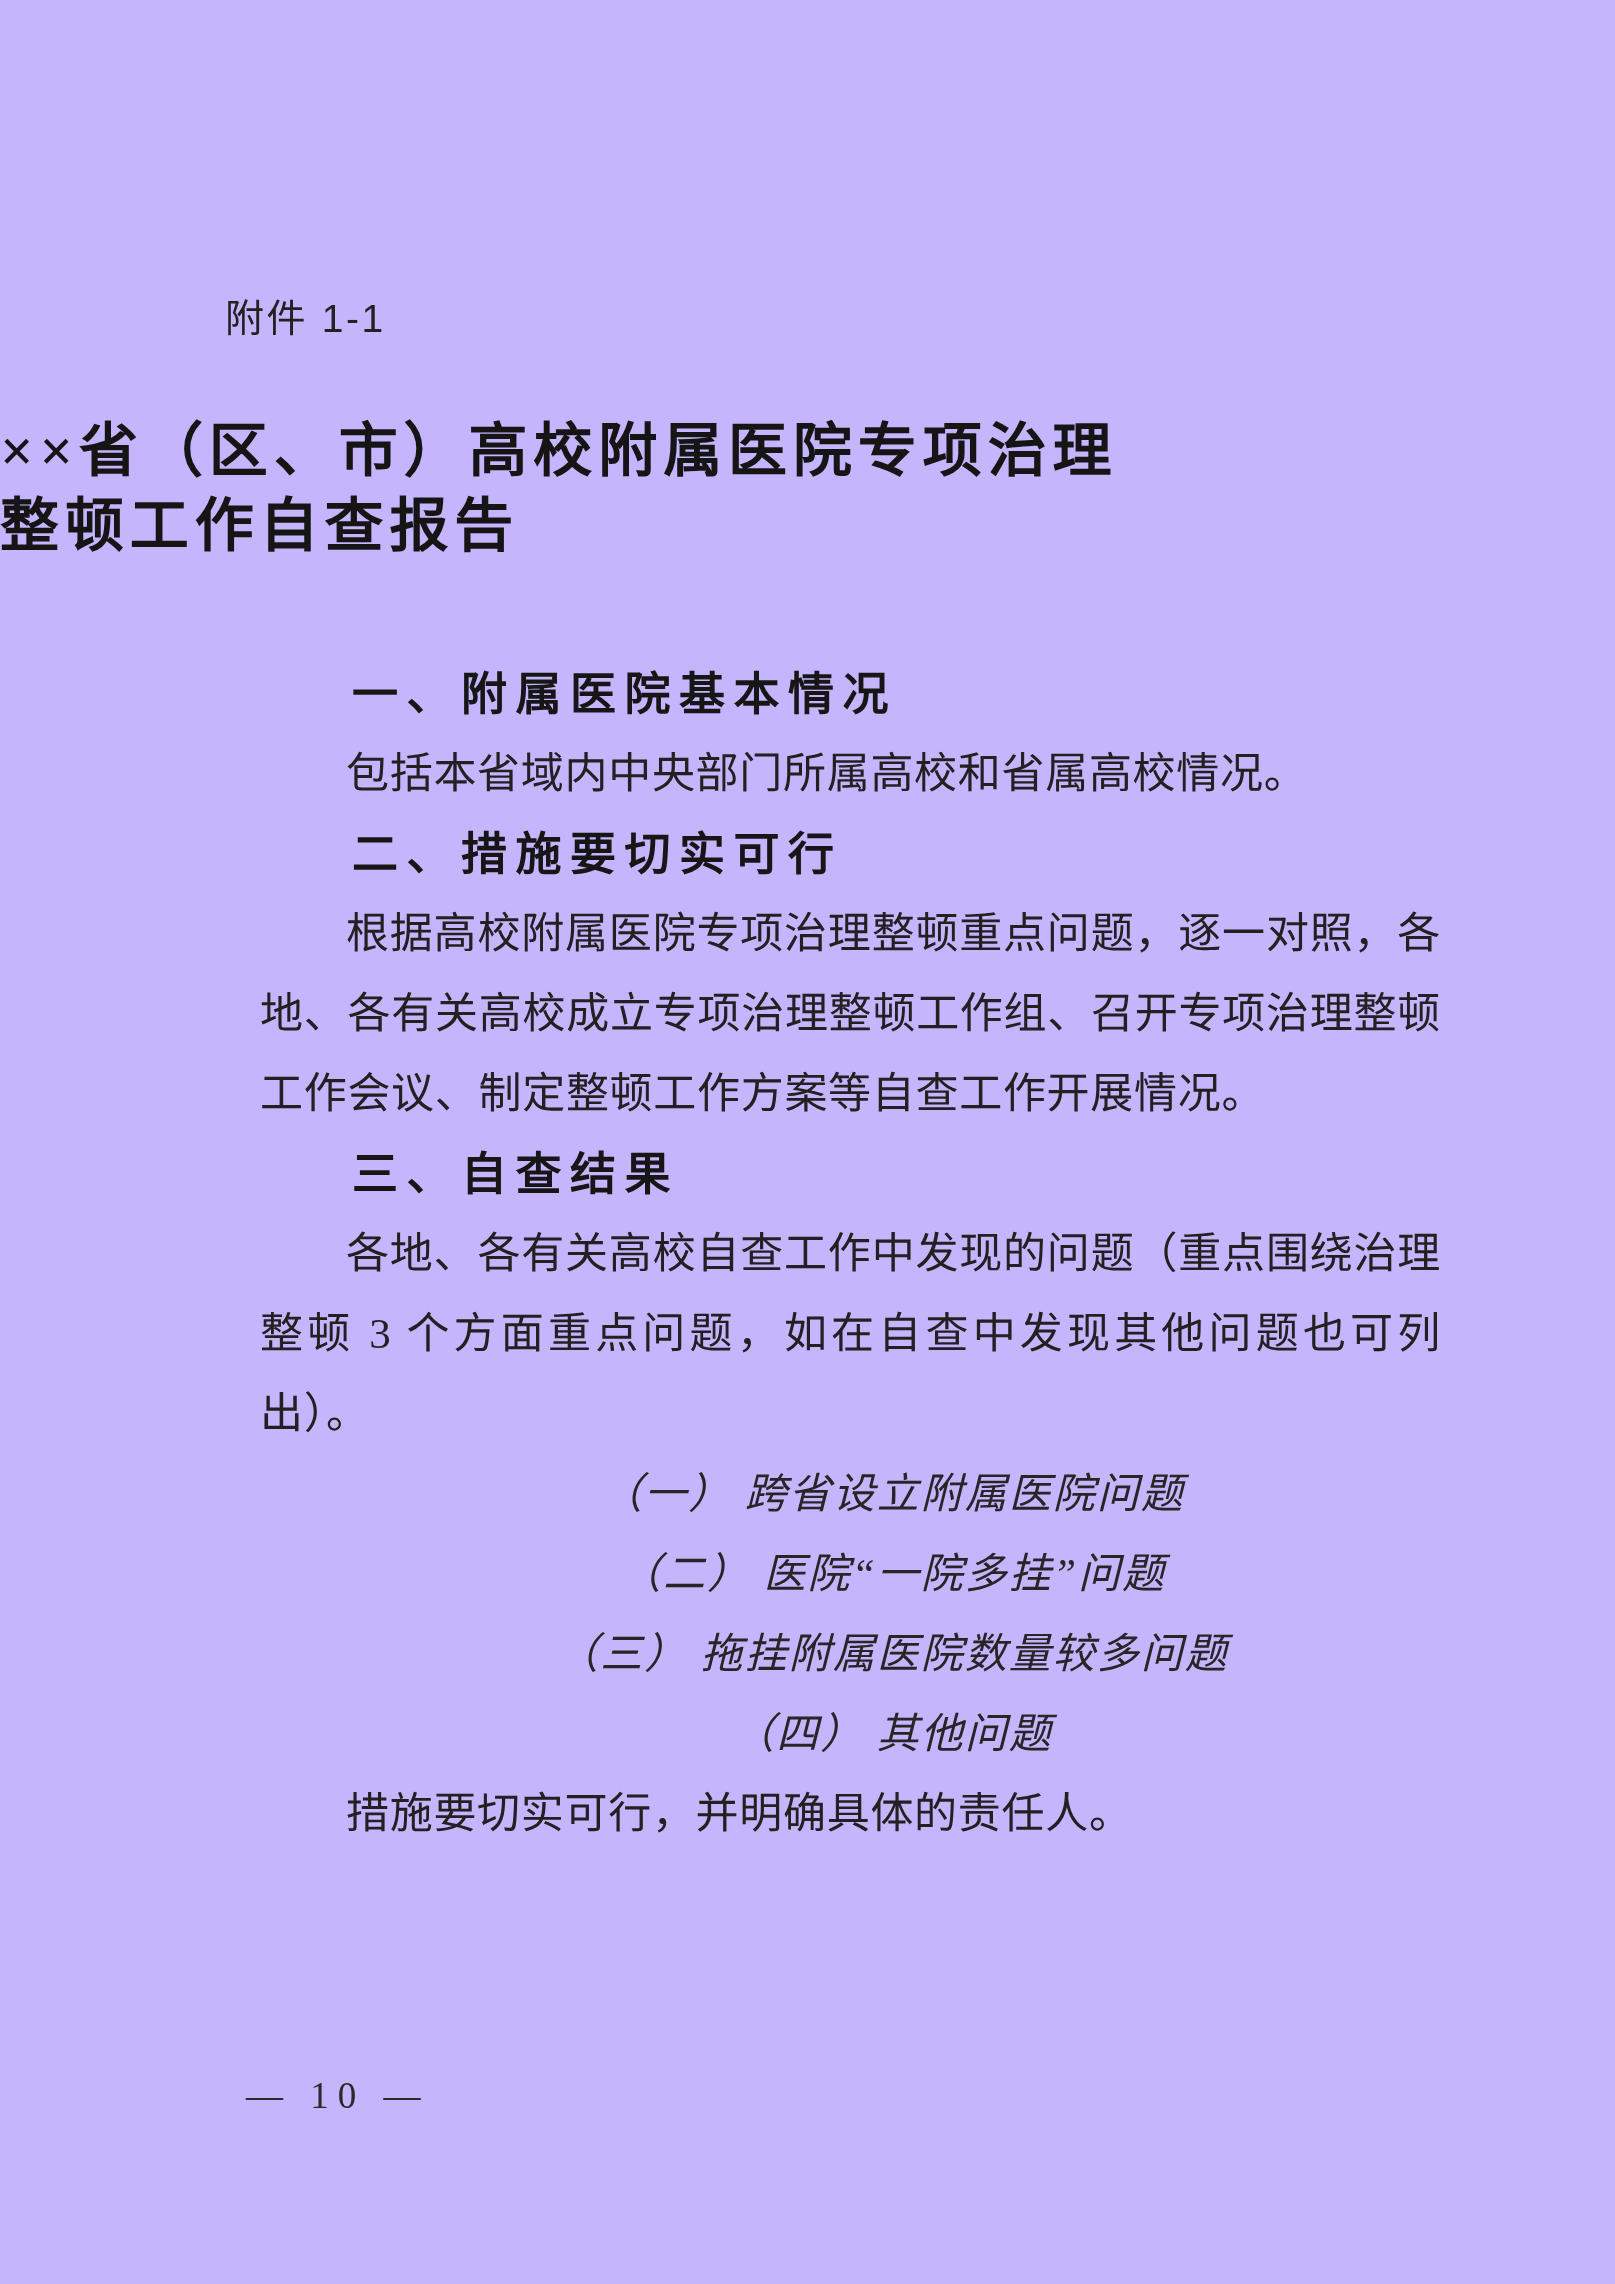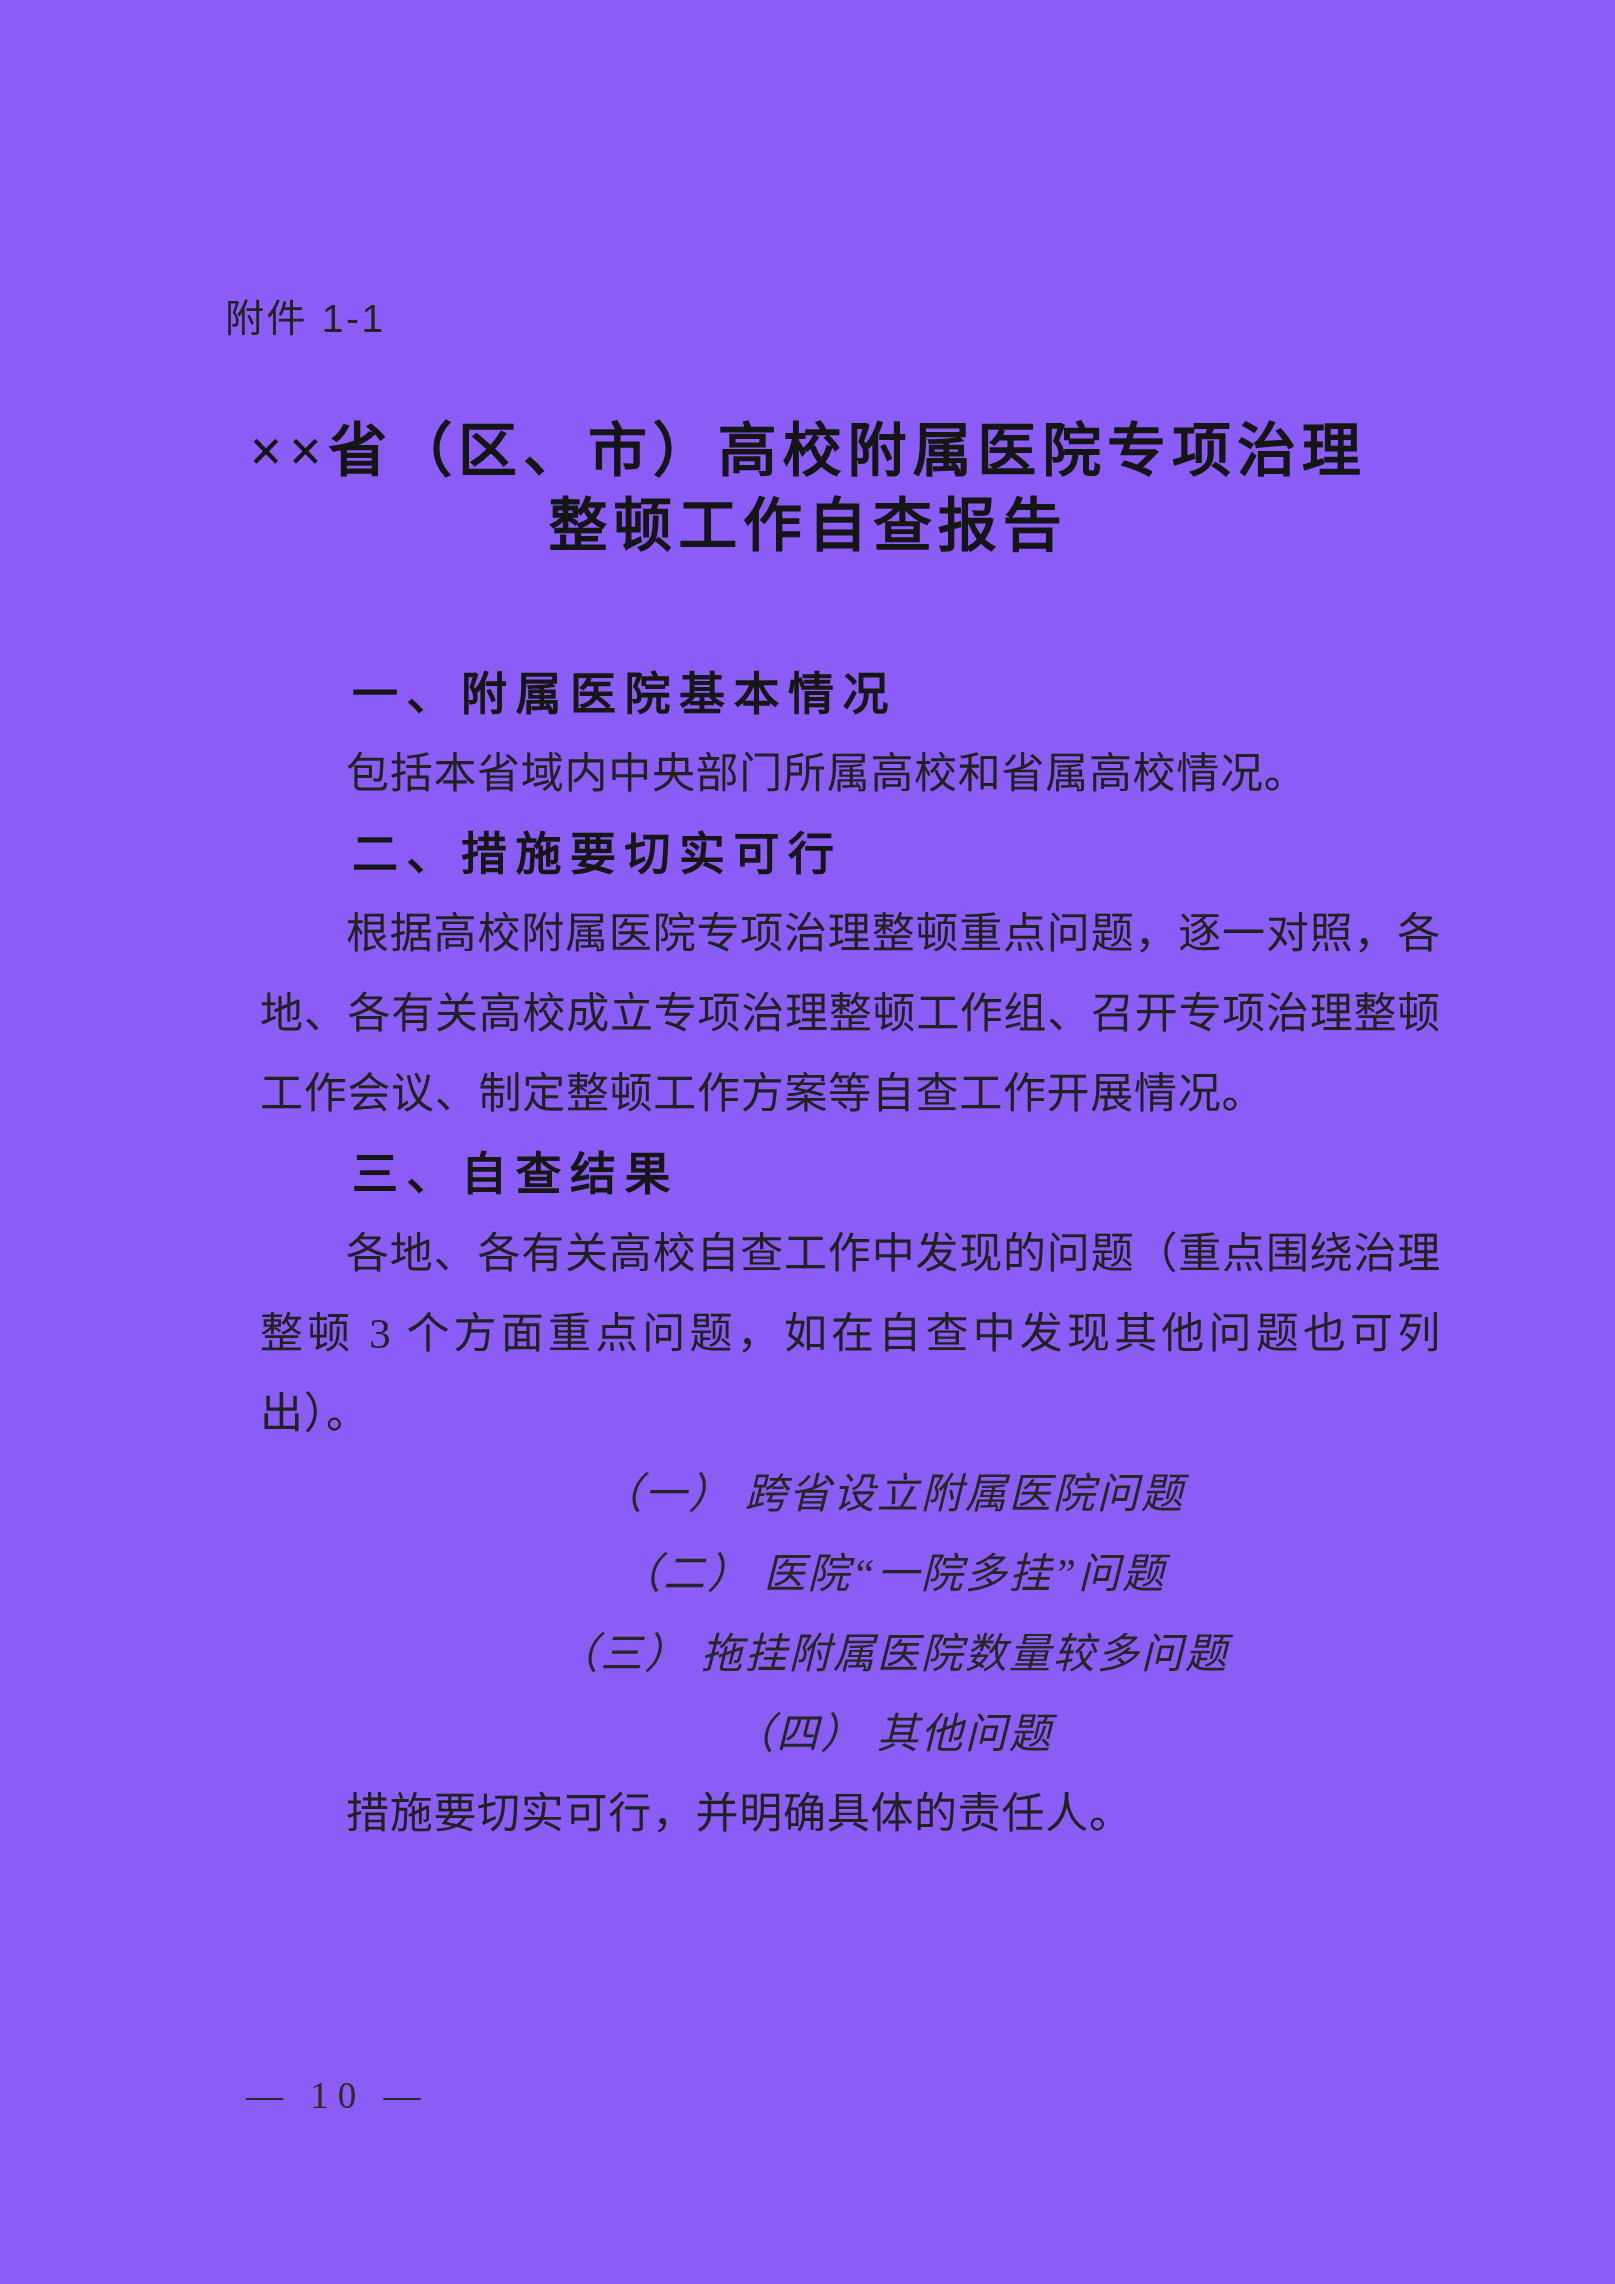--- a/index.html
+++ b/index.html
@@ -4,39 +4,39 @@
 <style>
   html, body {
     margin: 0;
     padding: 0;
     background: #ffffff;
   }
   .page {
     position: relative;
     width: 1616px;
     height: 2284px;
-    background: #8b5cf6;
+    background: #c4b5fd;
     overflow: hidden;
     color: #1e1e1e;
   }
   .attachment {
     position: absolute;
     left: 225px;
     top: 295px;
     font-family: "Liberation Sans", "DejaVu Sans", sans-serif;
     font-size: 39px;
     line-height: 47px;
     letter-spacing: 2.6px;
     color: #222;
   }
   .title {
     position: absolute;
     left: 0;
     right: 0;
-    text-align: center;
+    text-align: left;
     margin: 0;
     font-family: "Liberation Serif", "DejaVu Serif", serif;
     font-weight: 700;
     font-size: 59px;
     line-height: 77px;
     letter-spacing: 5.9px;
     color: #151515;
   }
   .title.line1 { top: 413px; }
   .title.line2 { top: 488px; }

